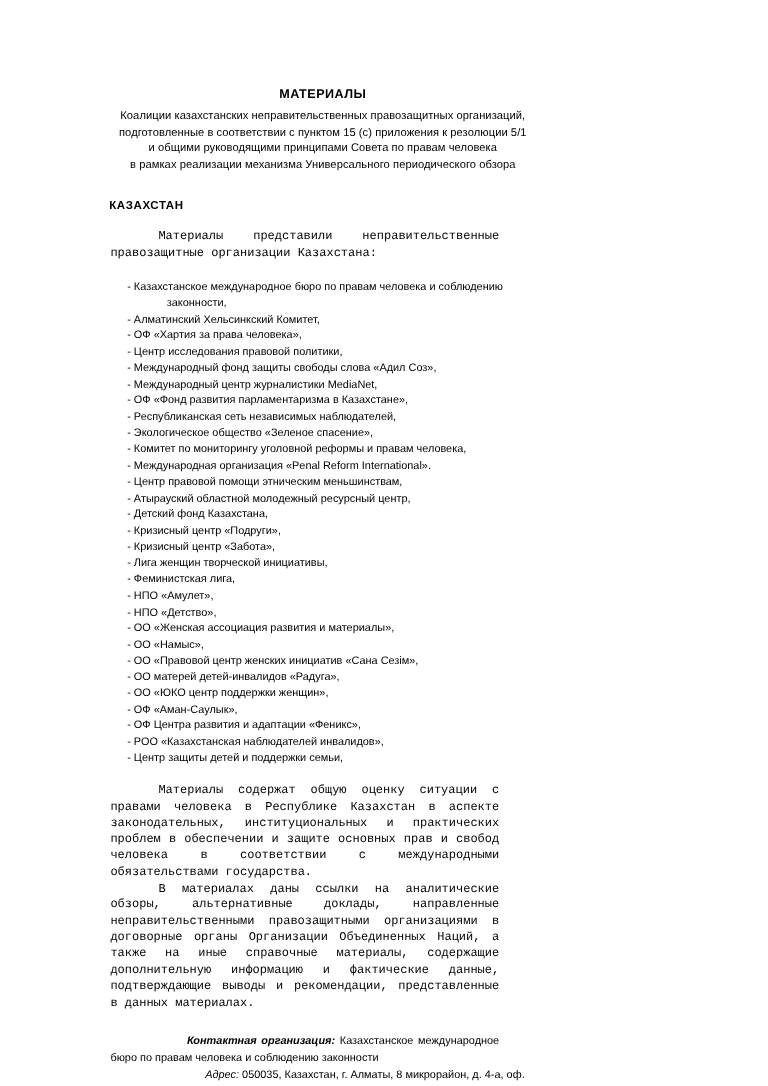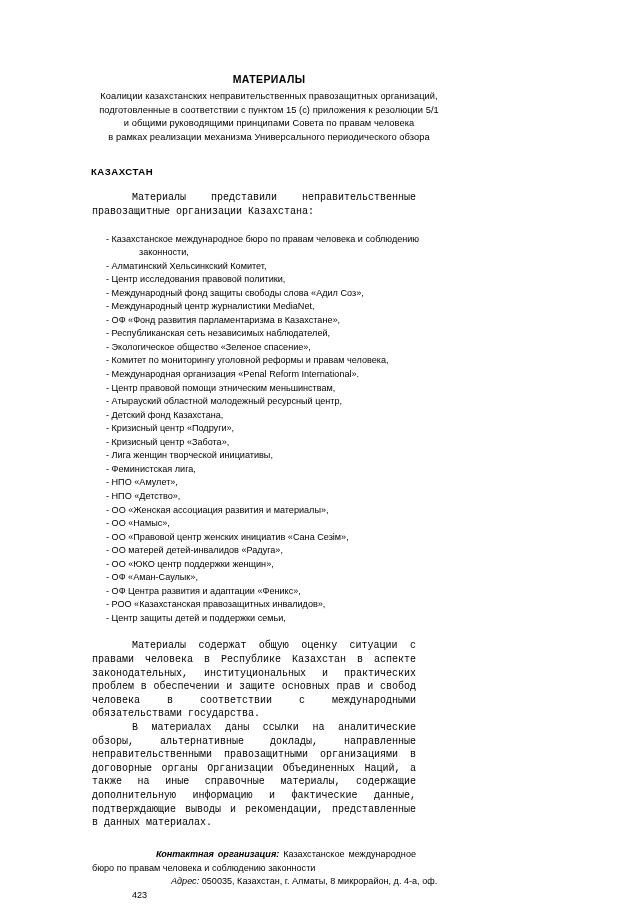--- a/index.html
+++ b/index.html
@@ -128,20 +128,21 @@
     <div class="subtitle-line">в рамках реализации механизма Универсального периодического обзора</div>
   </div>
 
   <div class="section-heading">КАЗАХСТАН</div>
 
   <p class="body-para first indent">Материалы представили неправительственные правозащитные организации Казахстана:</p>
 
   <ul class="org-list" id="org-list">
       <li>- Казахстанское международное бюро по правам человека и соблюдению законности,</li>
       <li>- Алматинский Хельсинкский Комитет,</li>
+      <li>- ОФ «Хартия за права человека»,</li>
       <li>- Центр исследования правовой политики,</li>
       <li>- Международный фонд защиты свободы слова «Адил Соз»,</li>
       <li>- Международный центр журналистики MediaNet,</li>
       <li>- ОФ «Фонд развития парламентаризма в Казахстане»,</li>
       <li>- Республиканская сеть независимых наблюдателей,</li>
       <li>- Экологическое общество «Зеленое спасение»,</li>
       <li>- Комитет по мониторингу уголовной реформы и правам человека,</li>
       <li>- Международная организация «Penal Reform International».</li>
       <li>- Центр правовой помощи этническим меньшинствам,</li>
       <li>- Атырауский областной молодежный ресурсный центр,</li>
@@ -152,21 +153,21 @@
       <li>- Феминистская лига,</li>
       <li>- НПО «Амулет»,</li>
       <li>- НПО «Детство»,</li>
       <li>- ОО «Женская ассоциация развития и материалы»,</li>
       <li>- ОО «Намыс»,</li>
       <li>- ОО «Правовой центр женских инициатив «Сана Сезім»,</li>
       <li>- ОО матерей детей-инвалидов «Радуга»,</li>
       <li>- ОО «ЮКО центр поддержки женщин»,</li>
       <li>- ОФ «Аман-Саулык»,</li>
       <li>- ОФ Центра развития и адаптации «Феникс»,</li>
-      <li>- РОО «Казахстанская правозащитных инвалидов»,</li>
+      <li>- РОО «Казахстанская наблюдателей инвалидов»,</li>
       <li>- Центр защиты детей и поддержки семьи,</li>
     </ul>
 
   <div class="para-group">
     <p class="body-para indent">Материалы содержат общую оценку ситуации с правами человека в Республике Казахстан в аспекте законодательных, институциональных и практических проблем в обеспечении и защите основных прав и свобод человека в соответствии с международными обязательствами государства.</p>
     <p class="body-para indent">В материалах даны ссылки на аналитические обзоры, альтернативные доклады, направленные неправительственными правозащитными организациями в договорные органы Организации Объединенных Наций, а также на иные справочные материалы, содержащие дополнительную информацию и фактические данные, подтверждающие выводы и рекомендации, представленные в данных материалах.</p>
   </div>
 
   <div class="contact-block">
     <p class="contact-intro indent">

